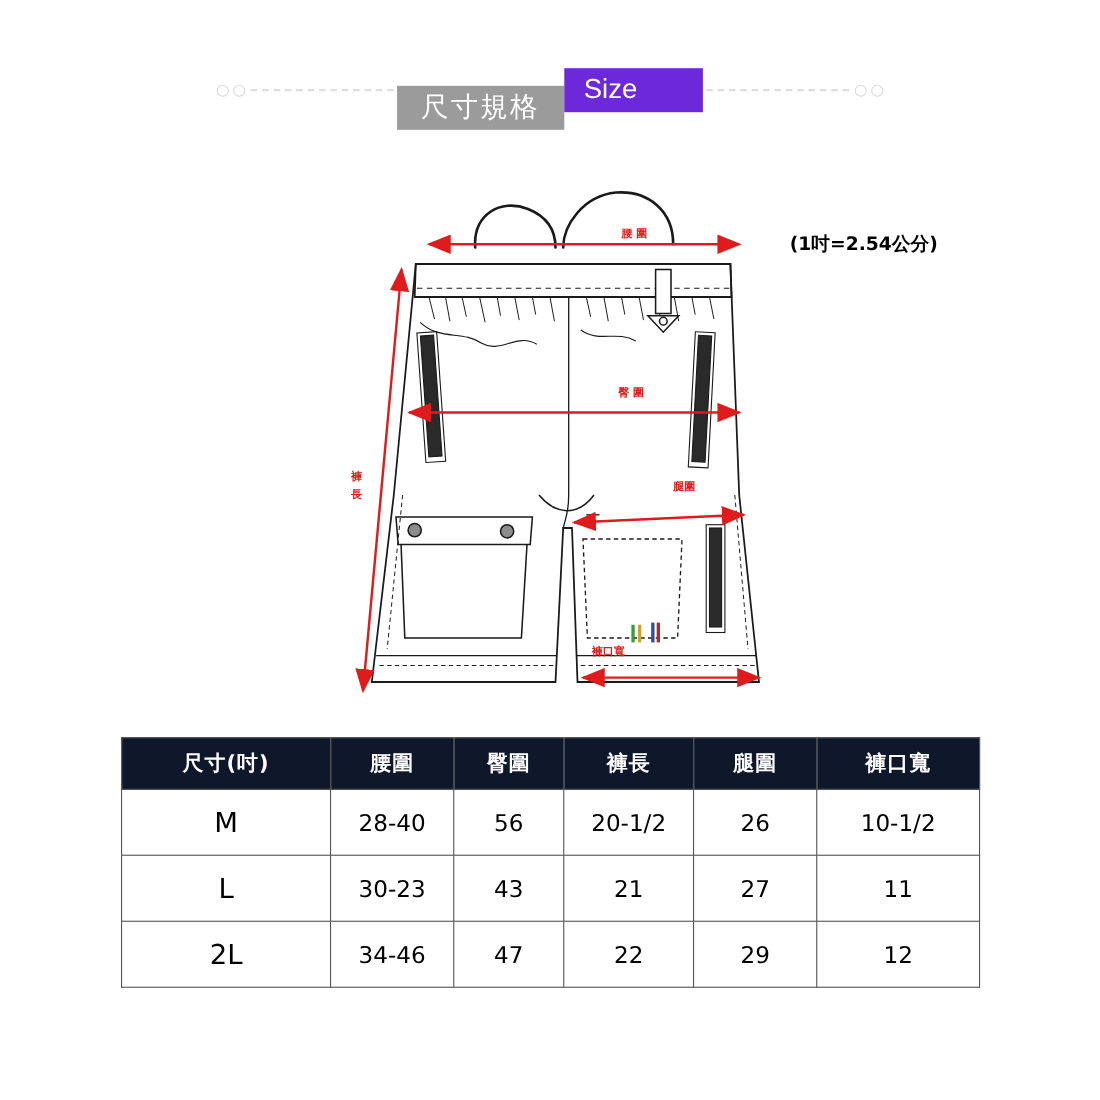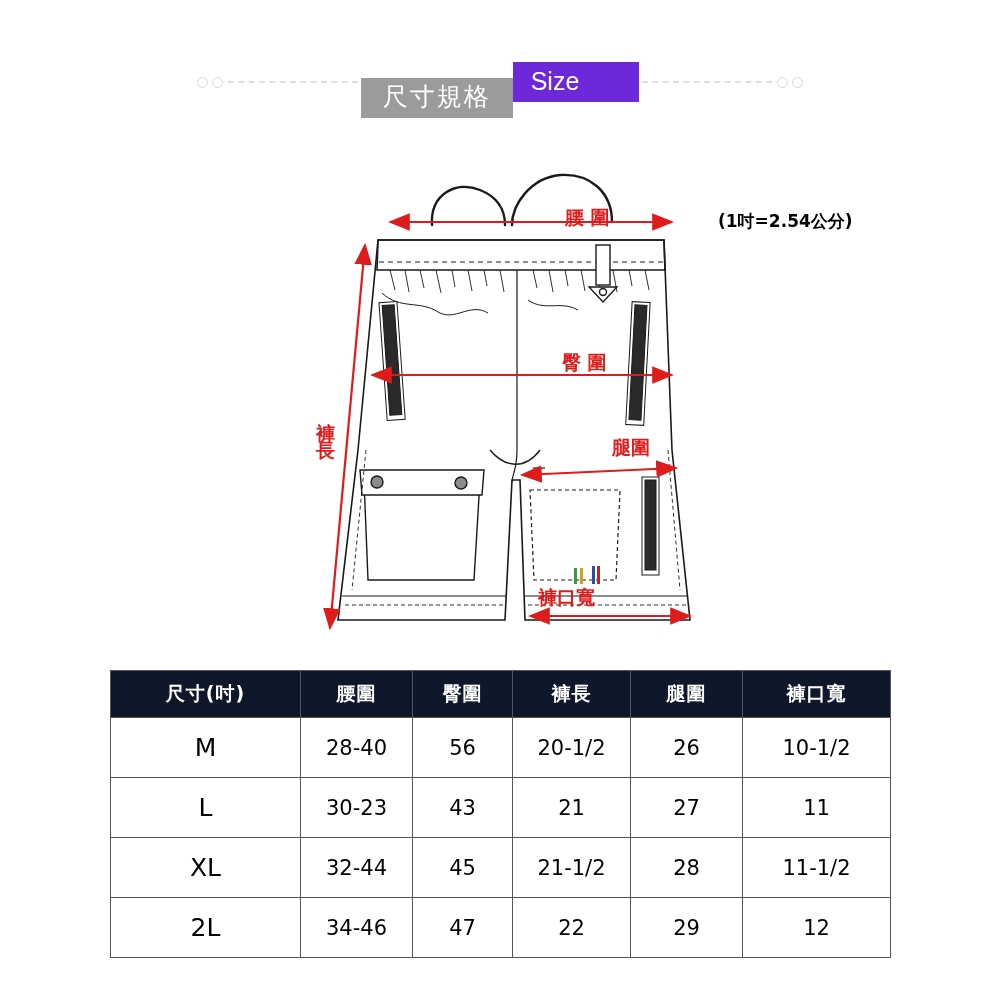--- a/index.html
+++ b/index.html
@@ -79,21 +79,21 @@
     left: 690px;
     top: 60px;
     font-size: 17px;
     font-weight: bold;
     font-family: "DejaVu Sans", sans-serif;
     margin-left: 28px;
   }
   .lbl {
     position: absolute;
     color: #e01b1b;
-    font-size: 19px;
+    font-size: 10px;
     font-family: "DejaVu Sans", sans-serif;
     font-weight: bold;
     white-space: nowrap;
   }
   .lbl-waist  { left: 565px; top: 55px; }
   .lbl-hip    { left: 562px; top: 200px; }
   .lbl-thigh  { left: 612px; top: 285px; }
   .lbl-length { left: 316px; top: 275px; width: 16px; line-height: 17px; white-space: normal; text-align:center;}
   .lbl-open   { left: 538px; top: 435px; }
 
@@ -292,28 +292,20 @@
     </tr>
     <tr>
       <td class="sizename">L</td>
       <td>30-23</td>
       <td>43</td>
       <td>21</td>
       <td>27</td>
       <td>11</td>
     </tr>
     <tr>
-      <td class="sizename">XL</td>
-      <td>32-44</td>
-      <td>45</td>
-      <td>21-1/2</td>
-      <td>28</td>
-      <td>11-1/2</td>
-    </tr>
-    <tr>
       <td class="sizename">2L</td>
       <td>34-46</td>
       <td>47</td>
       <td>22</td>
       <td>29</td>
       <td>12</td>
     </tr>
   </tbody>
 </table>
 

